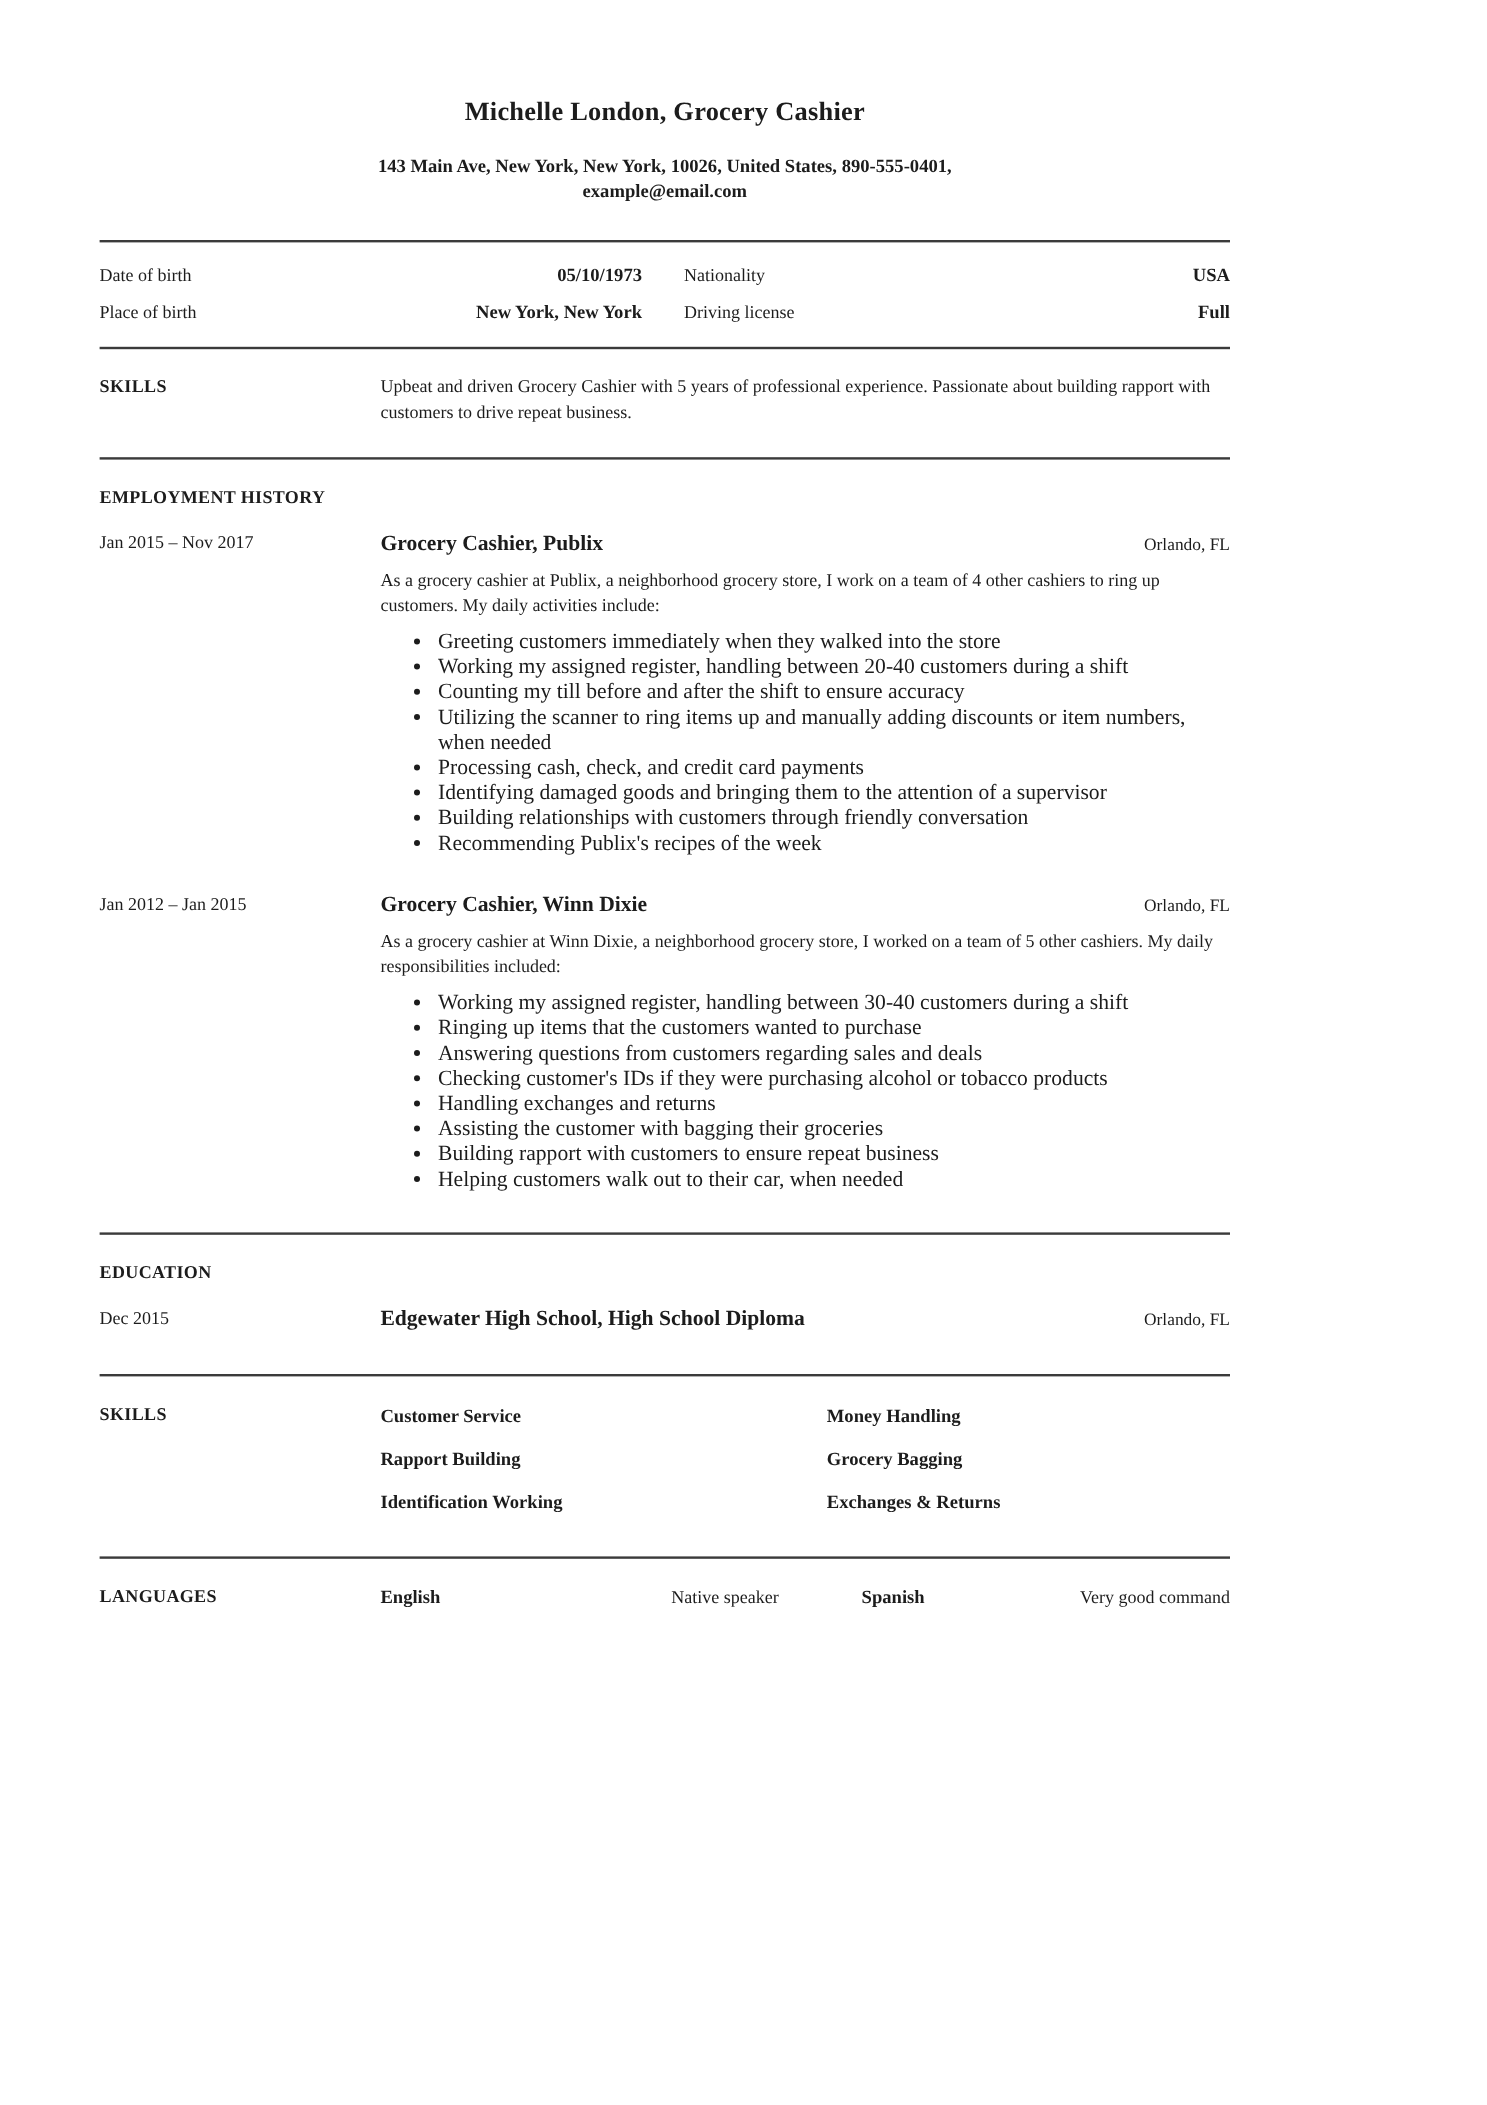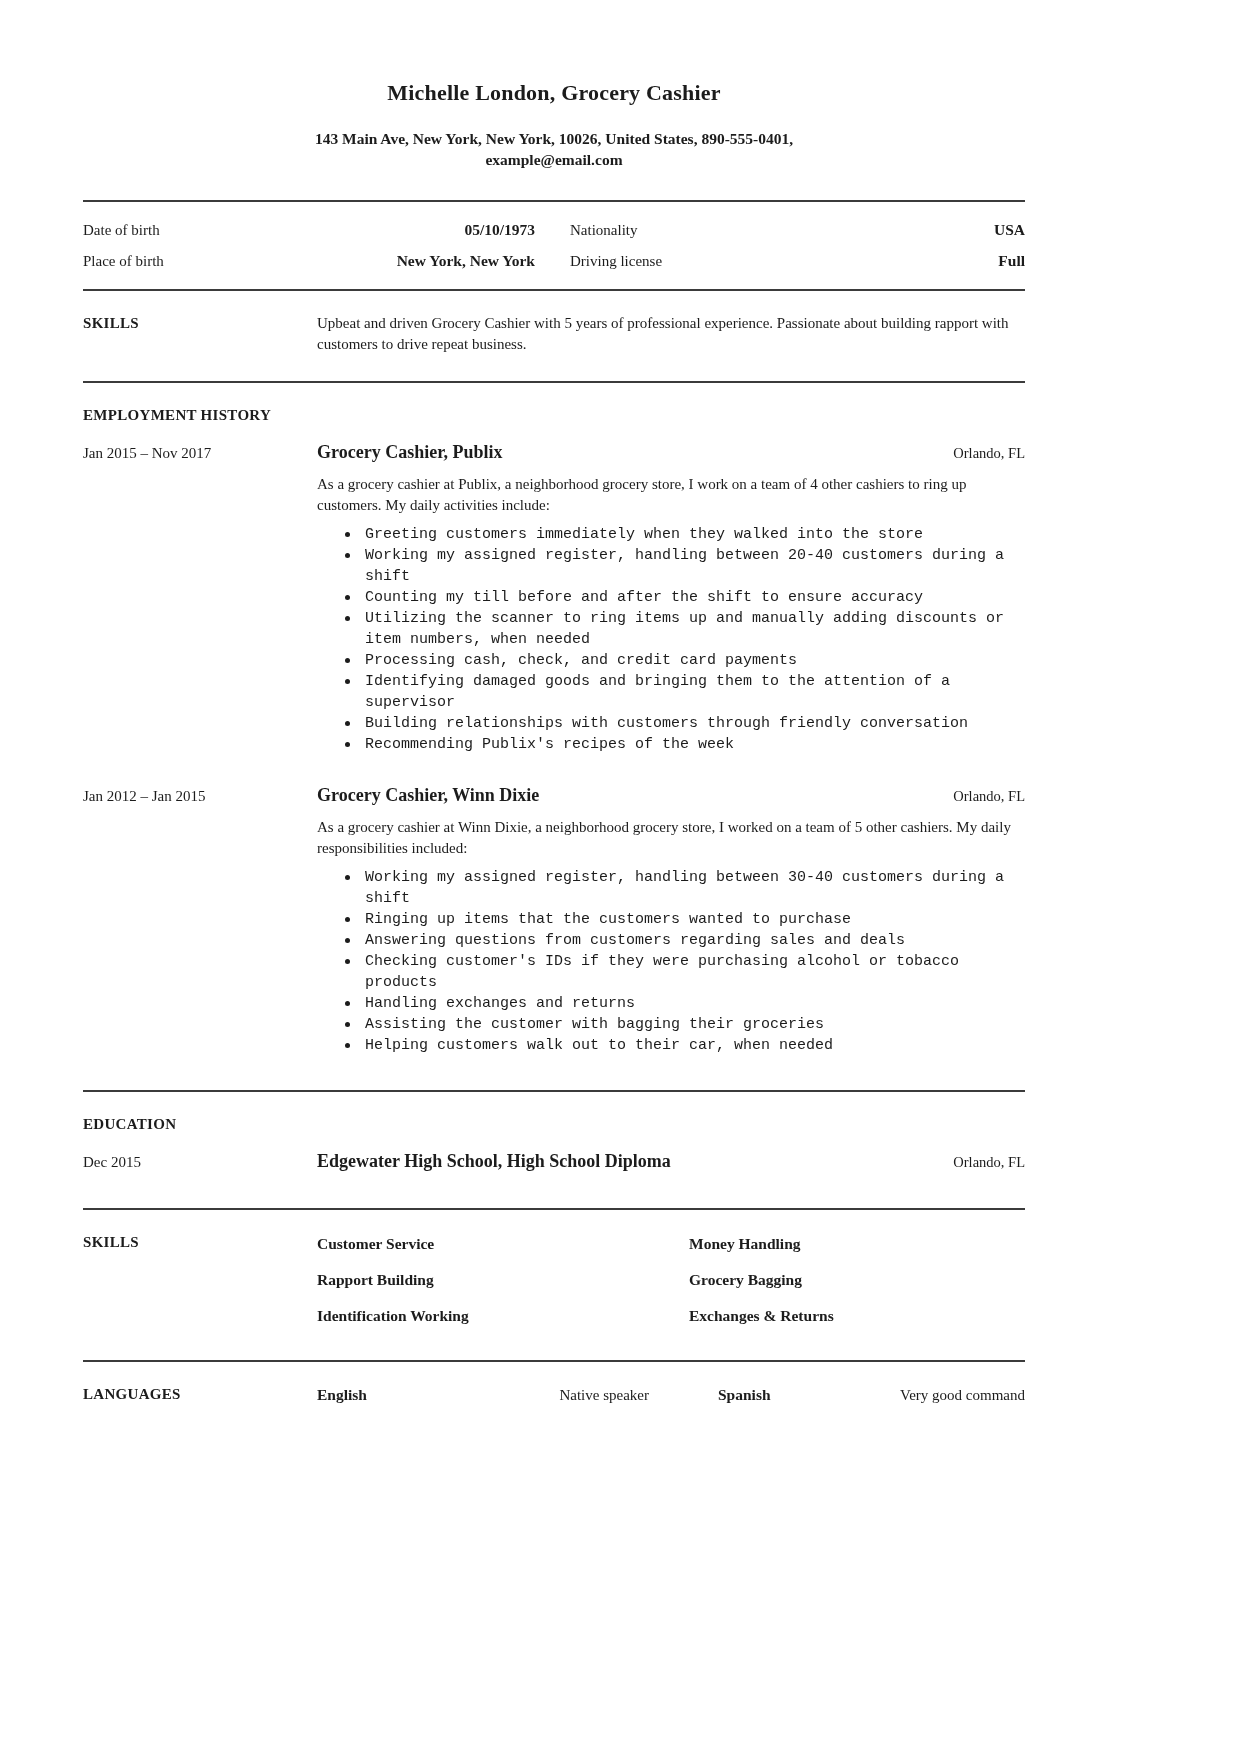--- a/index.html
+++ b/index.html
@@ -85,23 +85,22 @@
     justify-content: space-between;
     align-items: baseline;
   }
   .entry-title { font-size: 18px; font-weight: 700; }
   .entry-loc { font-size: 14.5px; white-space: nowrap; }
   .entry-intro { margin-top: 11px; }
   .bullets { list-style: none; margin-top: 8px; }
   .bullets li {
     position: relative;
     padding-left: 48px;
-    font-size: 15px;
+    font-size: 18px;
     line-height: 21px;
-    font-family: Liberation Mono, monospace;
   }
   .bullets li::before {
     content: "";
     position: absolute;
     left: 28px;
     top: 8px;
     width: 5px;
     height: 5px;
     border-radius: 50%;
     background: #1c1c1c;
@@ -204,20 +203,21 @@
         <span class="entry-loc">Orlando, FL</span>
       </div>
       <p class="body-text entry-intro">As a grocery cashier at Winn Dixie, a neighborhood grocery store, I worked on a team of 5 other cashiers. My daily responsibilities included:</p>
       <ul class="bullets">
         <li>Working my assigned register, handling between 30-40 customers during a shift</li>
         <li>Ringing up items that the customers wanted to purchase</li>
         <li>Answering questions from customers regarding sales and deals</li>
         <li>Checking customer's IDs if they were purchasing alcohol or tobacco products</li>
         <li>Handling exchanges and returns</li>
         <li>Assisting the customer with bagging their groceries</li>
+        <li>Building rapport with customers to ensure repeat business</li>
         <li>Helping customers walk out to their car, when needed</li>
       </ul>
     </div>
   </div>
 
   <div class="rule after-employment"></div>
 
   <section class="sec">
     <div class="sec-label">EDUCATION</div>
     <div></div>

